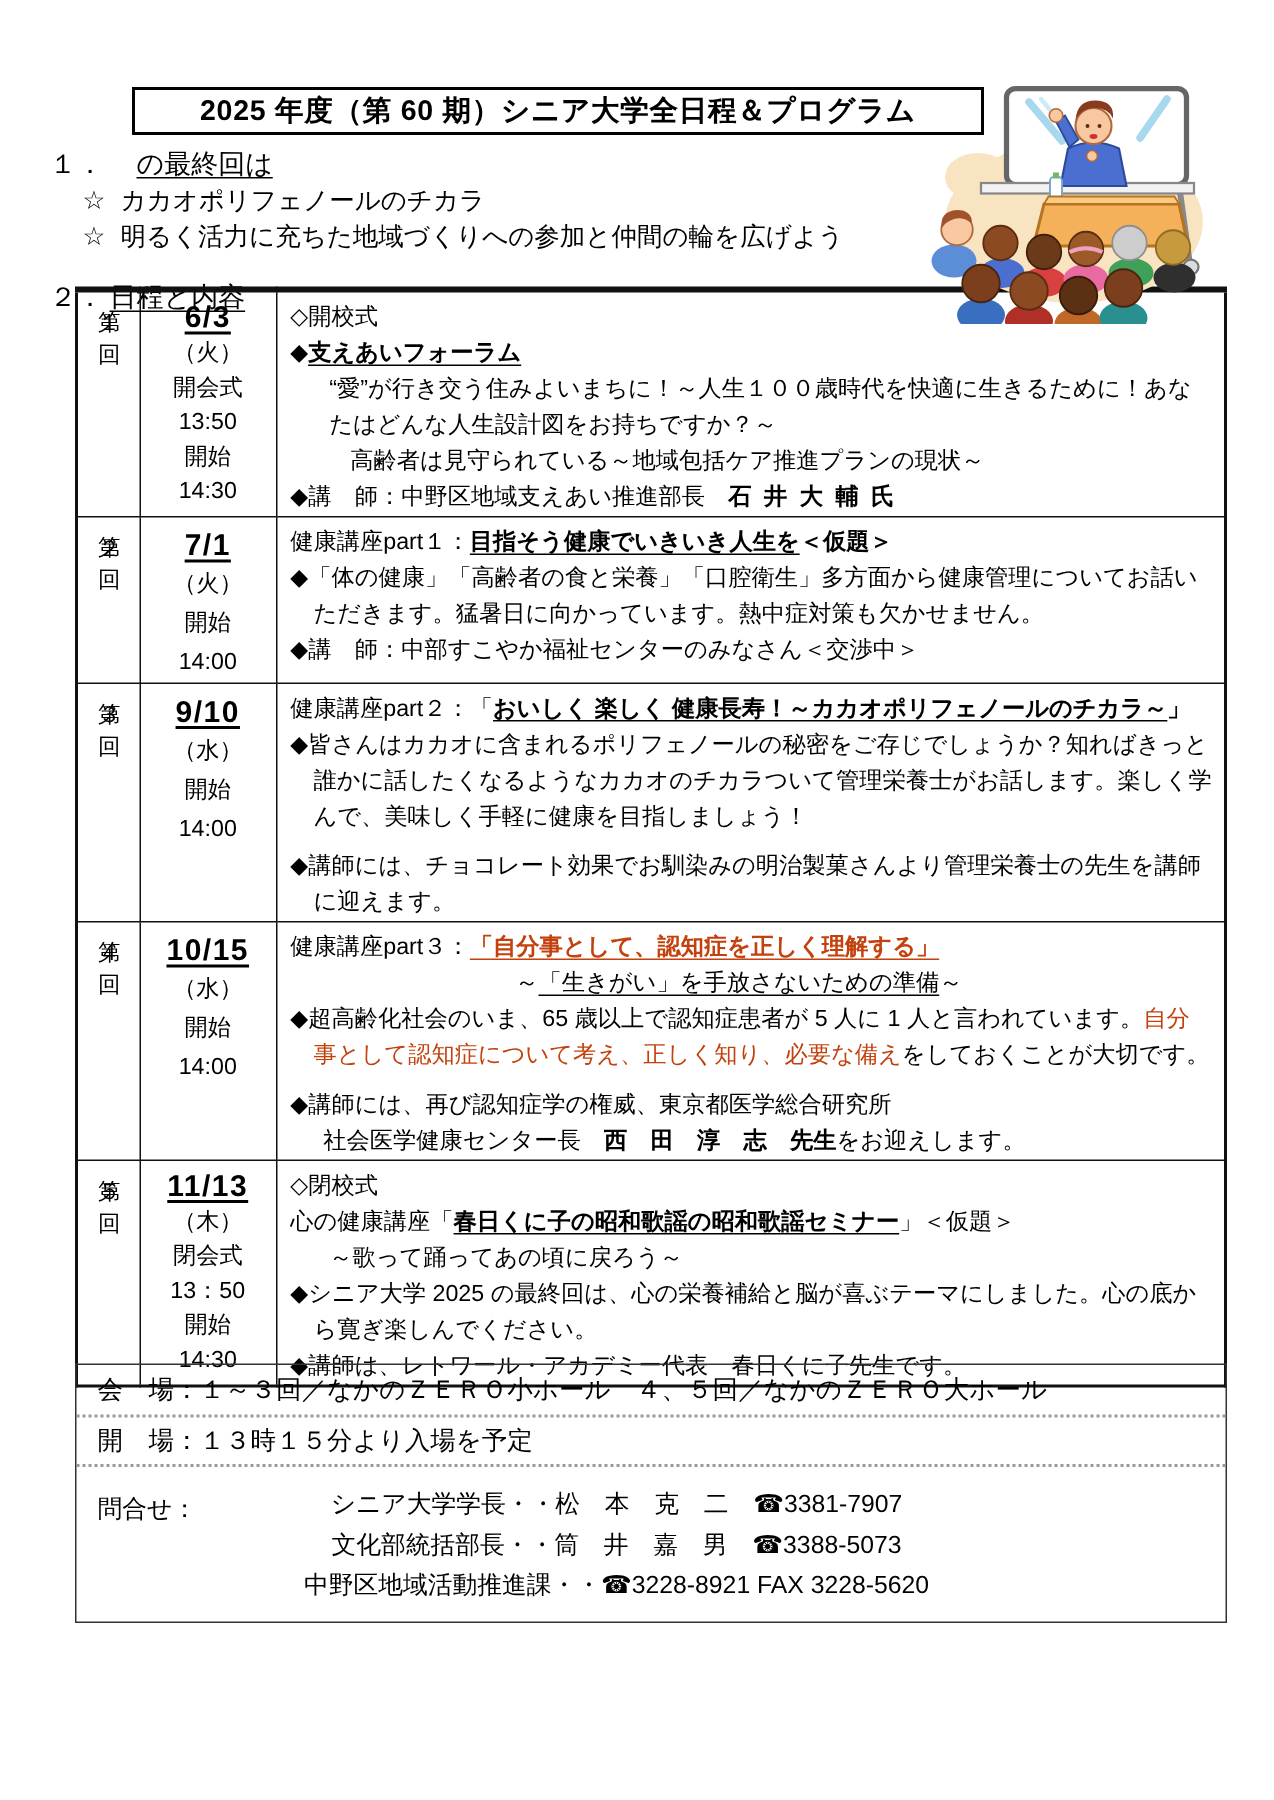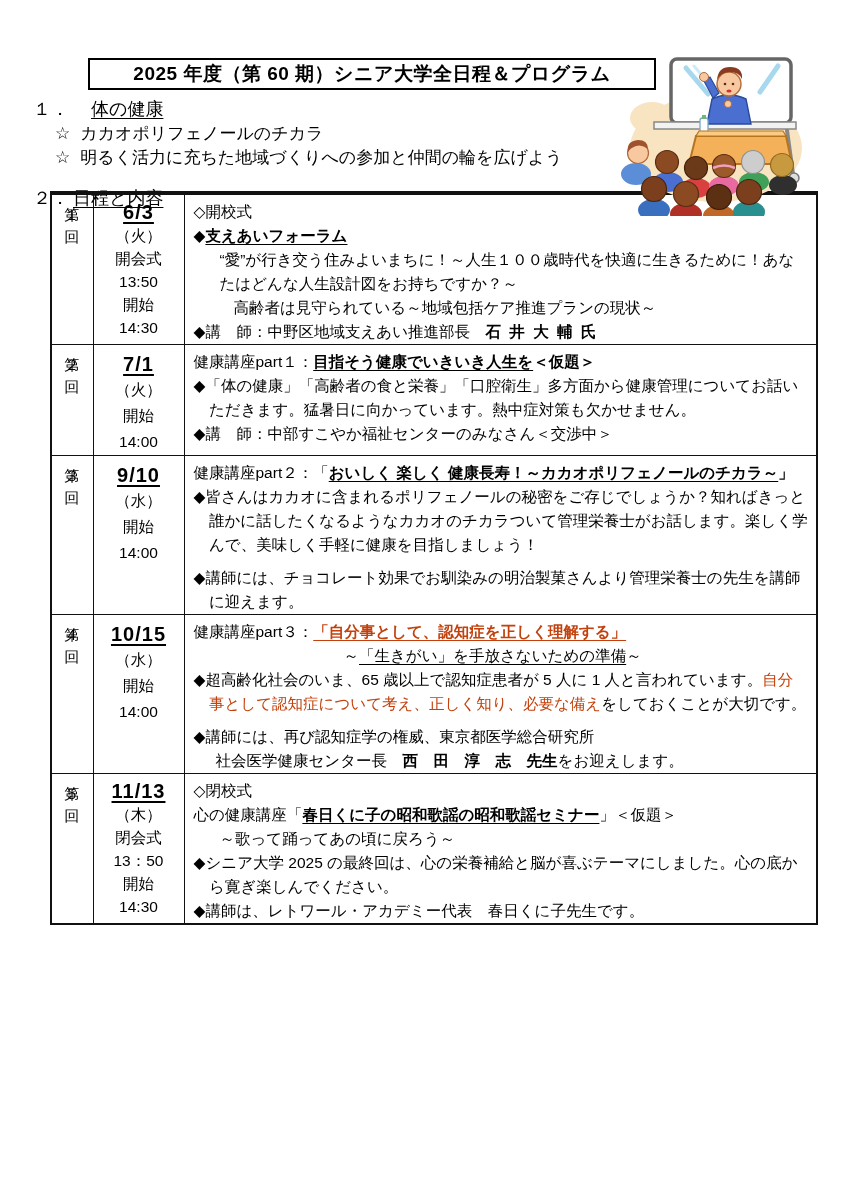--- a/index.html
+++ b/index.html
@@ -136,21 +136,21 @@
       <ellipse cx="70" cy="162" rx="16" ry="11" fill="#B03028"></ellipse>
       <circle cx="70" cy="142" r="12.5" fill="#8B4A22" stroke="#5a2d12" stroke-width="1.2"></circle>
       <ellipse cx="103" cy="164" rx="16" ry="11" fill="#C06828"></ellipse>
       <circle cx="103" cy="145" r="12.5" fill="#5C3012" stroke="#381c08" stroke-width="1.2"></circle>
       <ellipse cx="133" cy="160" rx="16" ry="11" fill="#2A8F8F"></ellipse>
       <circle cx="133" cy="140" r="12.5" fill="#7B3F1E" stroke="#4a2410" stroke-width="1.2"></circle>
     </g>
   </svg>
 
   <div class="sec-head sec1">
-    <span class="num">１．</span><span class="u">体の健康</span>
+    <span class="num">１．</span><span class="u">の最終回は</span>
   </div>
   <div class="slogan slogan1">
     <span class="star">☆</span><span>カカオポリフェノールのチカラ</span>
   </div>
   <div class="slogan slogan2">
     <span class="star">☆</span><span>明るく活力に充ちた地域づくりへの参加と仲間の輪を広げよう</span>
   </div>
 
   <div class="sec-head sec2">
     <span class="num">２．</span><span class="u">日程と内容</span>
@@ -239,14 +239,26 @@
         <div>◇閉校式</div>
         <div><span>心の健康講座「</span><span class="b u">春日くに子の昭和歌謡の昭和歌謡セミナー</span><span>」＜仮題＞</span></div>
         <div class="ind1">～歌って踊ってあの頃に戻ろう～</div>
         <div class="hang">◆シニア大学 2025 の最終回は、心の栄養補給と脳が喜ぶテーマにしました。心の底から寛ぎ楽しんでください。</div>
         <div class="hang">◆講師は、レトワール・アカデミー代表　春日くに子先生です。</div>
       </td>
     </tr>
     </tbody>
   </table>
 
+  <div class="info-box">
+    <div class="info-row">会　場：１～３回／なかのＺＥＲＯ小ホール　４、５回／なかのＺＥＲＯ大ホール</div>
+    <div class="info-row">開　場：１３時１５分より入場を予定</div>
+    <div class="contact-sec">
+      <span class="contact-label">問合せ：</span>
+      <div class="contact-lines">
+        <div class="contact-line">シニア大学学長・・松　本　克　二　☎3381-7907</div>
+        <div class="contact-line">文化部統括部長・・筒　井　嘉　男　☎3388-5073</div>
+        <div class="contact-line">中野区地域活動推進課・・☎3228-8921 FAX 3228-5620</div>
+      </div>
+    </div>
+  </div>
 
 </div>
 
 </body></html>

